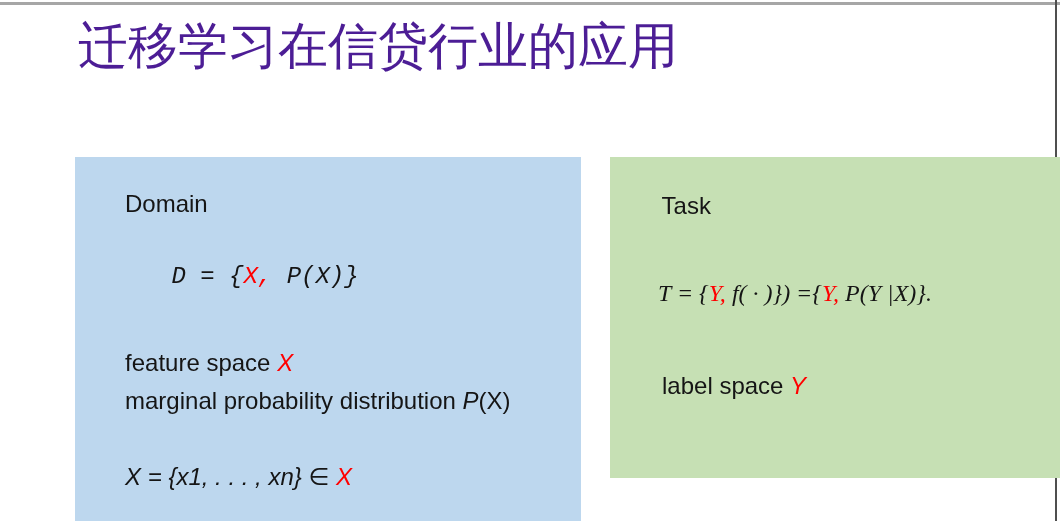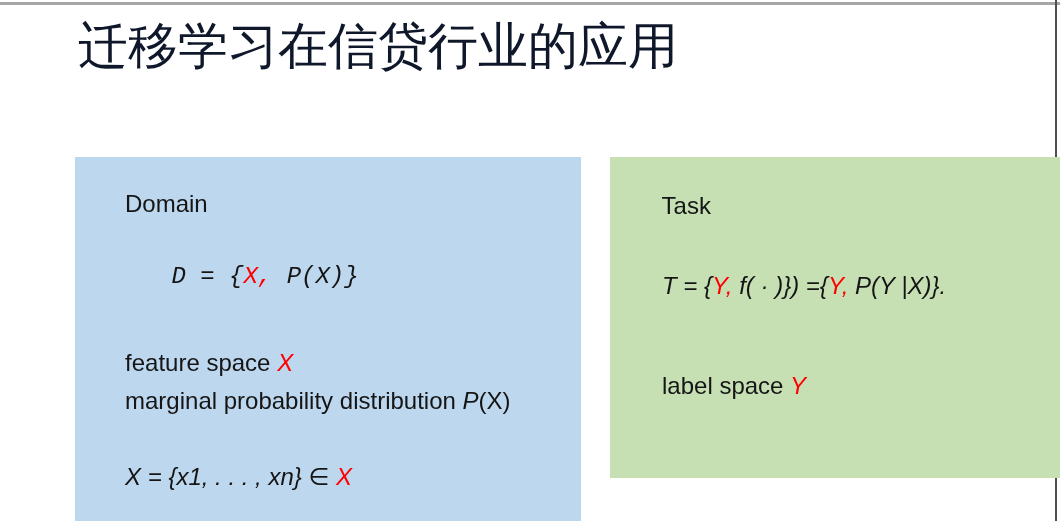--- a/index.html
+++ b/index.html
@@ -5,39 +5,39 @@
   html,body{margin:0;padding:0;background:#fff;}
   .canvas{
     position:relative;width:1060px;height:521px;background:#fff;
     font-family:"Liberation Sans","DejaVu Sans",sans-serif;overflow:hidden;
   }
   .top-border{position:absolute;top:2px;left:0;width:1060px;height:3px;background:var(--top-border,#a6a6a6);}
   .right-border{position:absolute;top:0;left:1055px;width:2px;height:521px;background:var(--right-border,#4f4f4f);}
   .title{
     position:absolute;left:78px;top:16px;margin:0;
     font-family:"Liberation Serif","DejaVu Serif",serif;font-weight:400;
-    font-size:50px;line-height:60px;color:#0f172a;white-space:pre;
+    font-size:50px;line-height:60px;color:#4c1d95;white-space:pre;
   }
   .box{position:absolute;top:157px;}
   .box.domain{left:75px;width:458px;height:368px;background:var(--box-blue,#bdd7ee);padding-left:48px;}
   .box.task{left:610px;width:463px;height:321px;background:var(--box-green,#c6e0b4);}
   .line{
     position:absolute;left:10px;font-size:24px;line-height:30px;color:#151515;
     white-space:pre;
   }
   .task .line{left:12px;}
   .domain .l1{top:2px;}
   .domain .l2{top:75px;font-family:Liberation Mono, monospace;}
   .domain .l3{top:161px;}
   .domain .l4{top:199px;}
   .domain .l5{top:237px;}
   .domain .l6{top:275px;}
   .domain .ns{left:330px;top:275px;}
   .task .l1{top:4px;}
-  .task .l2{top:84px;}
+  .task .l2{top:91px;font-family:Liberation Serif, serif;}
   .task .l3{top:184px;}
   .task .l4{top:269px;}
   .i{font-style:italic;}
   .u{font-style:normal;}
   .r{color:var(--red-text,#ff0000);}
 </style>
 </head>
 <body>
 
 <div class="canvas">

